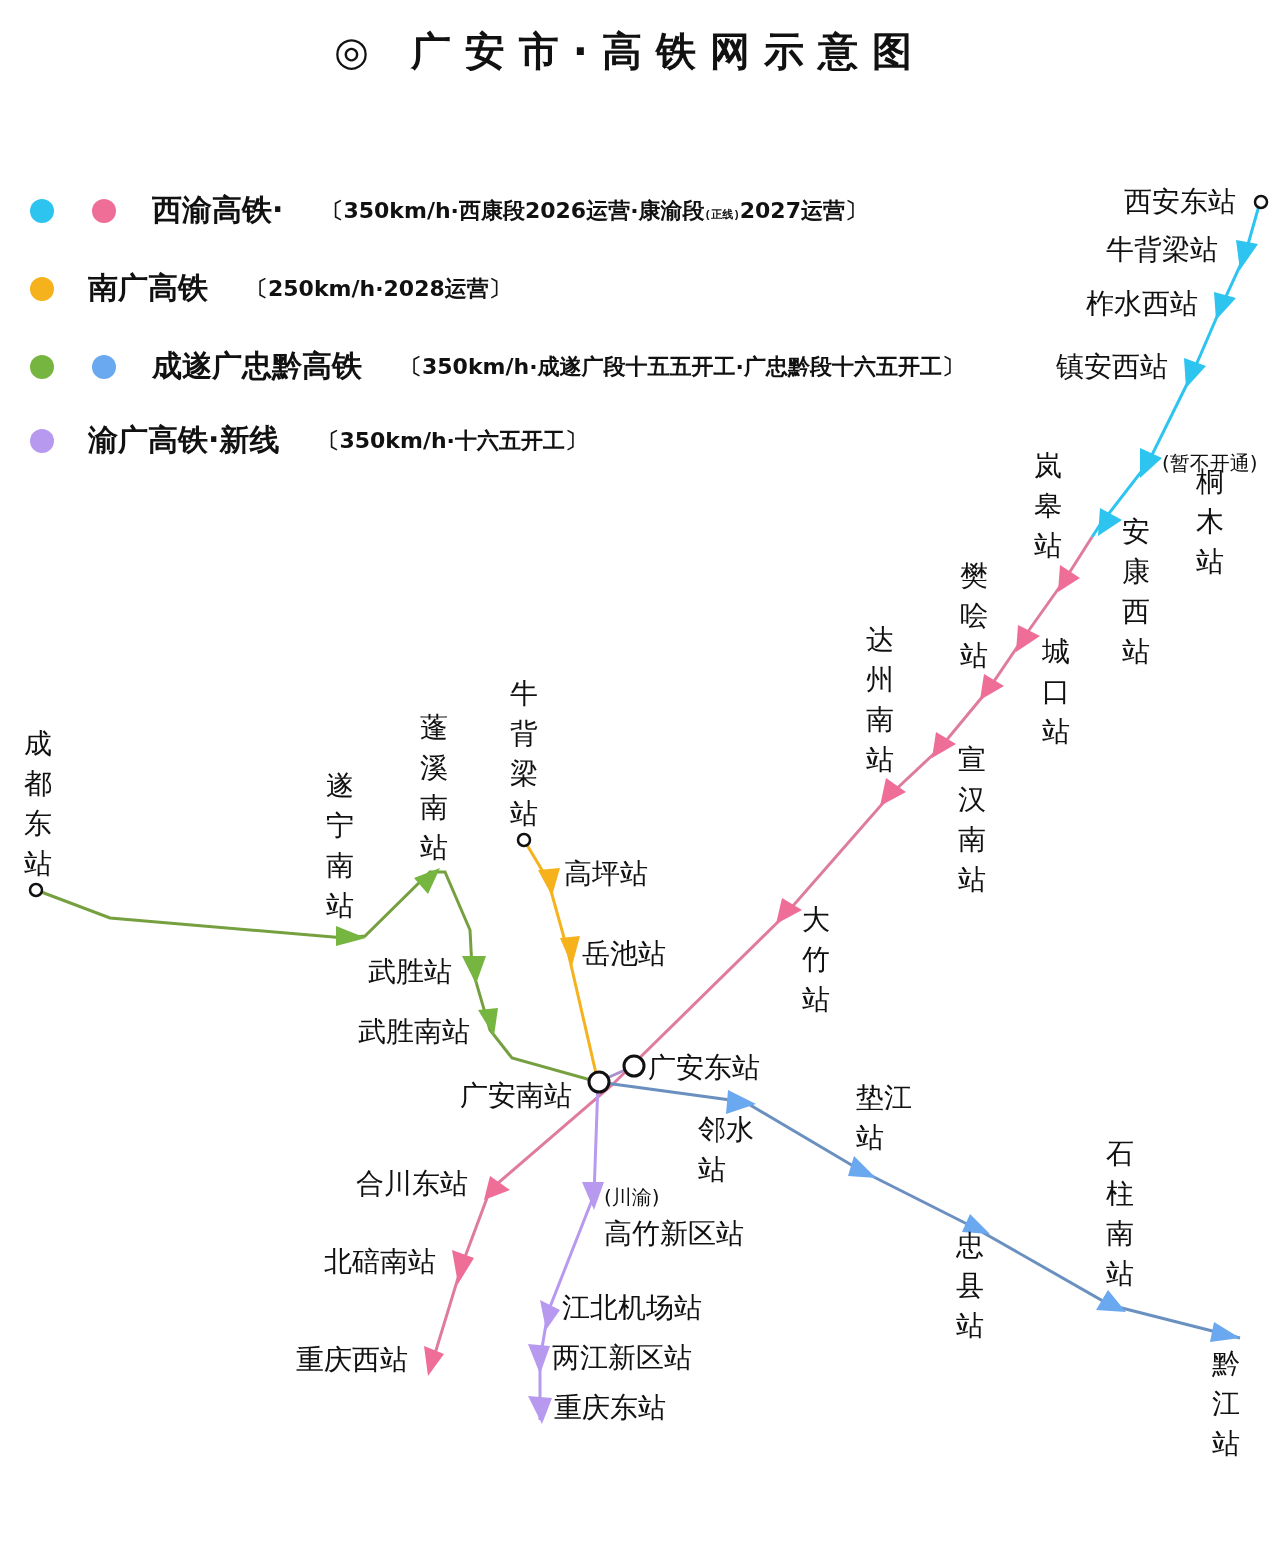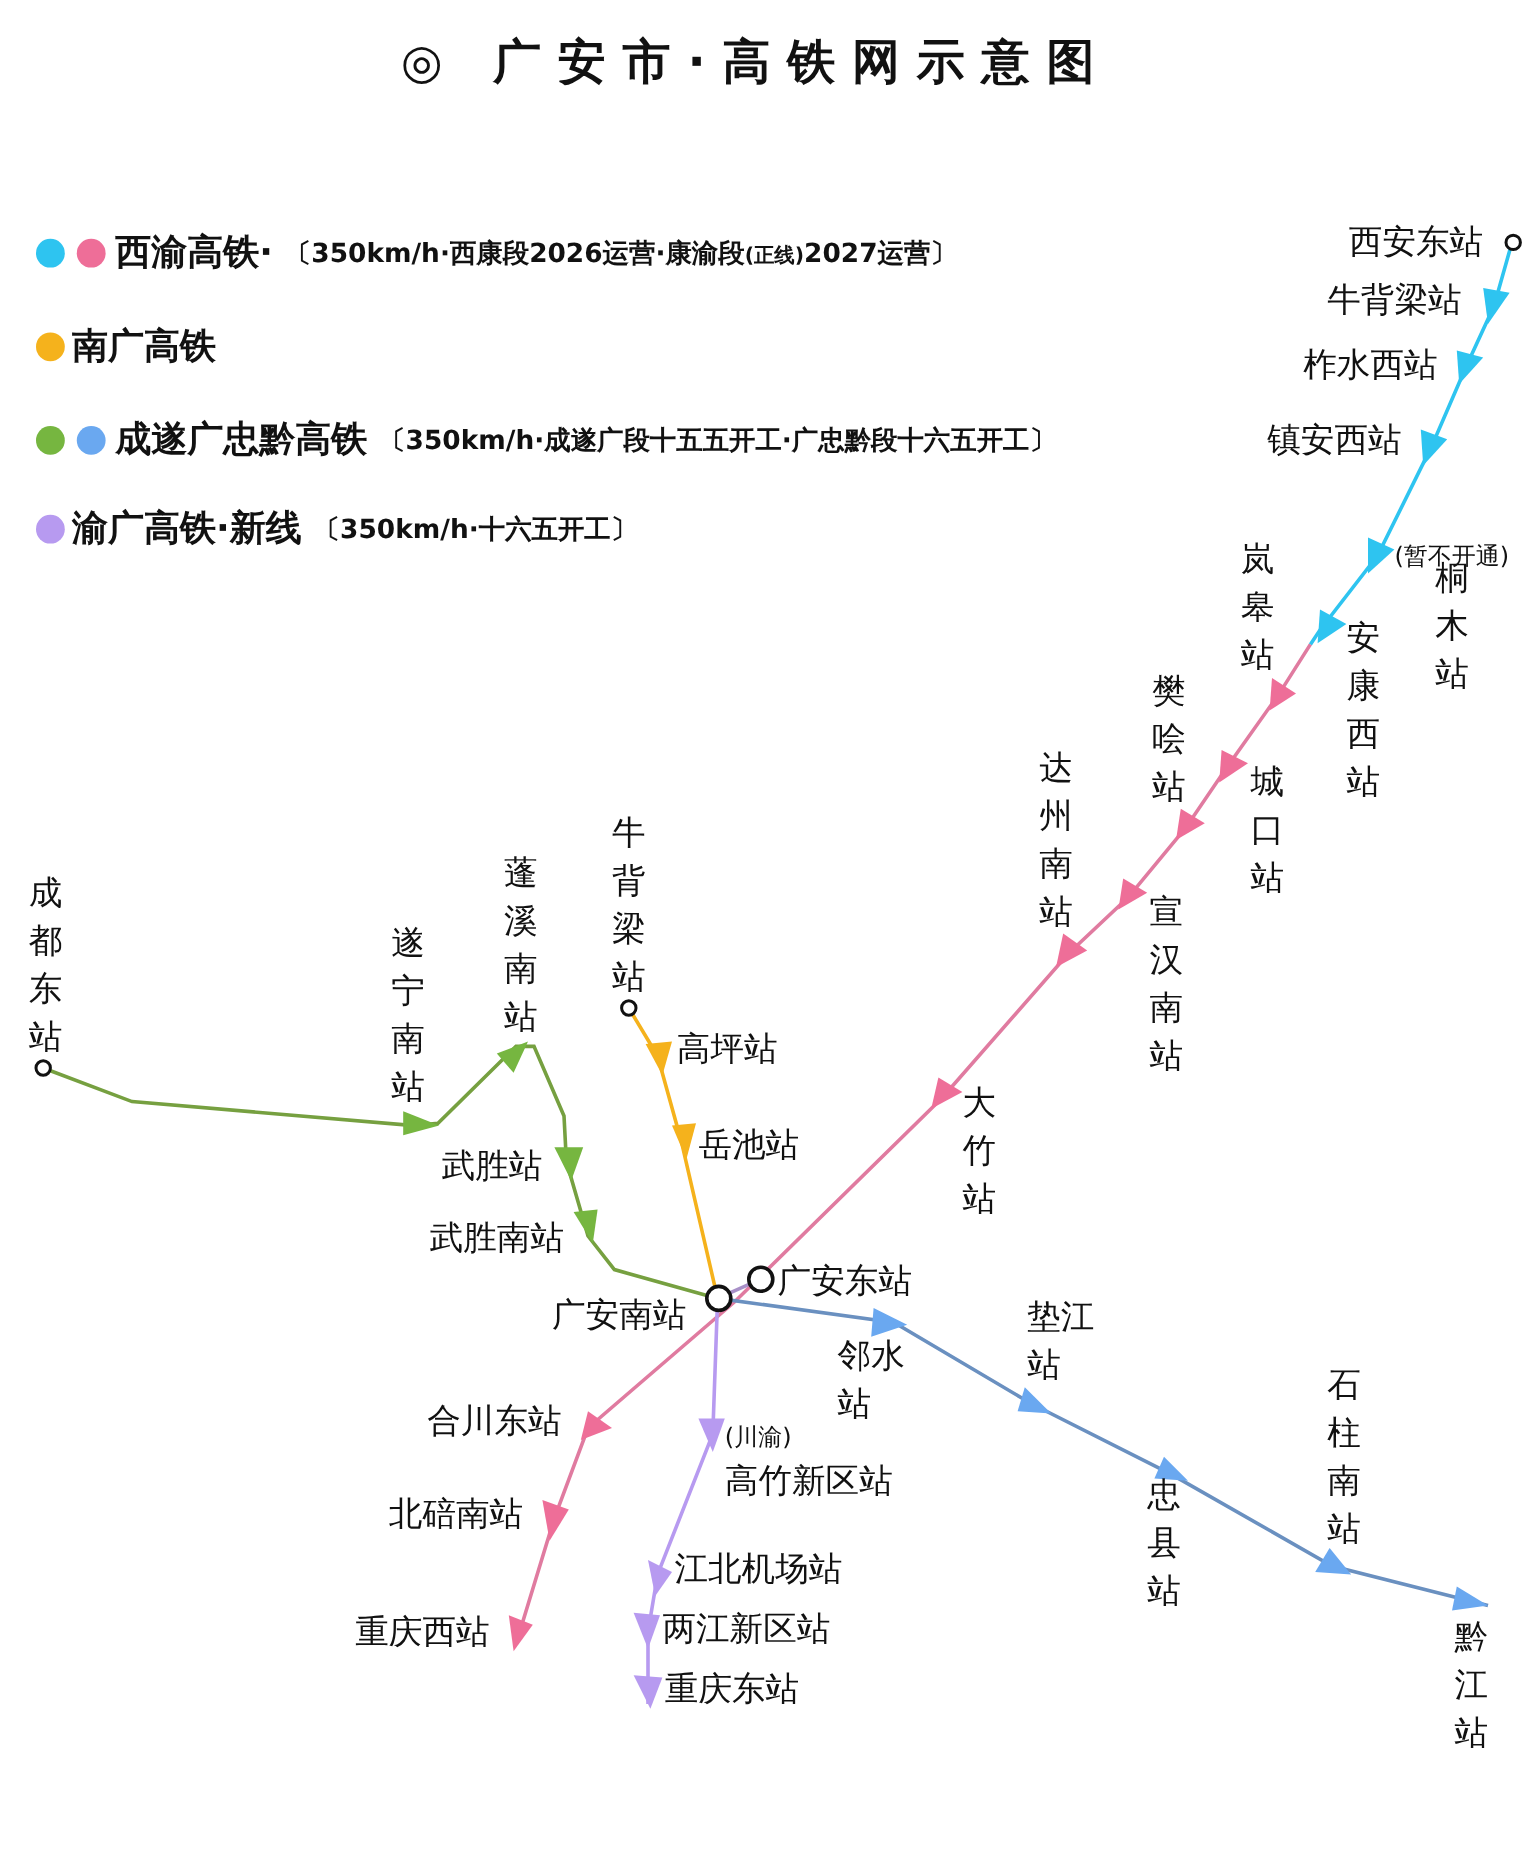--- a/index.html
+++ b/index.html
@@ -1,43 +1,44 @@
 <!DOCTYPE html>
 <html><head>
 <meta charset="utf-8">
 <style>
   html, body { margin: 0; padding: 0; background: #ffffff; }
   body { width: 1280px; height: 1542px; position: relative; overflow: hidden;
          font-family: "DejaVu Sans", "Liberation Sans", sans-serif; color: #111; }
   .title { position: absolute; left: 0; top: 24px; width: 1260px; text-align: center;
            font-size: 40px; font-weight: bold; letter-spacing: 14px; color: #111; }
-  .legend-row { position: absolute; left: 30px; display: flex; align-items: center; white-space: nowrap; }
+  .legend-row { position: absolute; left: 30px; display: flex; align-items: center; white-space: nowrap; gap: 28px; }
   .dot { width: 24px; height: 24px; border-radius: 50%; display: inline-block; margin-right: 6px; }
   .legend-name { font-size: 30px; font-weight: bold; margin-left: 2px; }
   .legend-note { font-size: 22px; font-weight: bold; margin-left: 10px; }
-  .legend-note small { font-size: 17px; font-weight: bold; }
+  .legend-note small { font-size: 11px; font-weight: bold; font-family: Liberation Mono, monospace; }
   svg.map { position: absolute; left: 0; top: 0; }
   .lbl { position: absolute; font-size: 28px; line-height: 40px; color: #111; white-space: nowrap; }
   .lbl.v { width: 32px; white-space: normal; word-break: break-all; text-align: center; line-height: 40px; }
   .lbl.small { font-size: 20px; line-height: 26px; }
 </style>
 </head>
 <body>
 
 <div class="title">◎ 广安市·高铁网示意图</div>
 
 <div class="legend-row" style="top:190px;">
   <span class="dot" style="background:#2ec4f0;margin-right:10px;"></span>
   <span class="dot" style="background:#ee6e98;"></span>
   <span class="legend-name">西渝高铁·</span>
   <span class="legend-note"><span>〔350km/h·西康段2026运营·康渝段</span><small>(正线)</small><span>2027运营〕</span></span>
 </div>
 <div class="legend-row" style="top:268px;">
   <span class="dot" style="background:#f5b21c;margin-right:4px;"></span>
   <span class="legend-name">南广高铁</span>
+  <span class="legend-note">〔250km/h·2028运营〕</span>
 </div>
 <div class="legend-row" style="top:346px;">
   <span class="dot" style="background:#76b640;margin-right:10px;"></span>
   <span class="dot" style="background:#6aa8f0;"></span>
   <span class="legend-name">成遂广忠黔高铁</span>
   <span class="legend-note">〔350km/h·成遂广段十五五开工·广忠黔段十六五开工〕</span>
 </div>
 <div class="legend-row" style="top:420px;">
   <span class="dot" style="background:#b79af0;margin-right:4px;"></span>
   <span class="legend-name">渝广高铁·新线</span>

